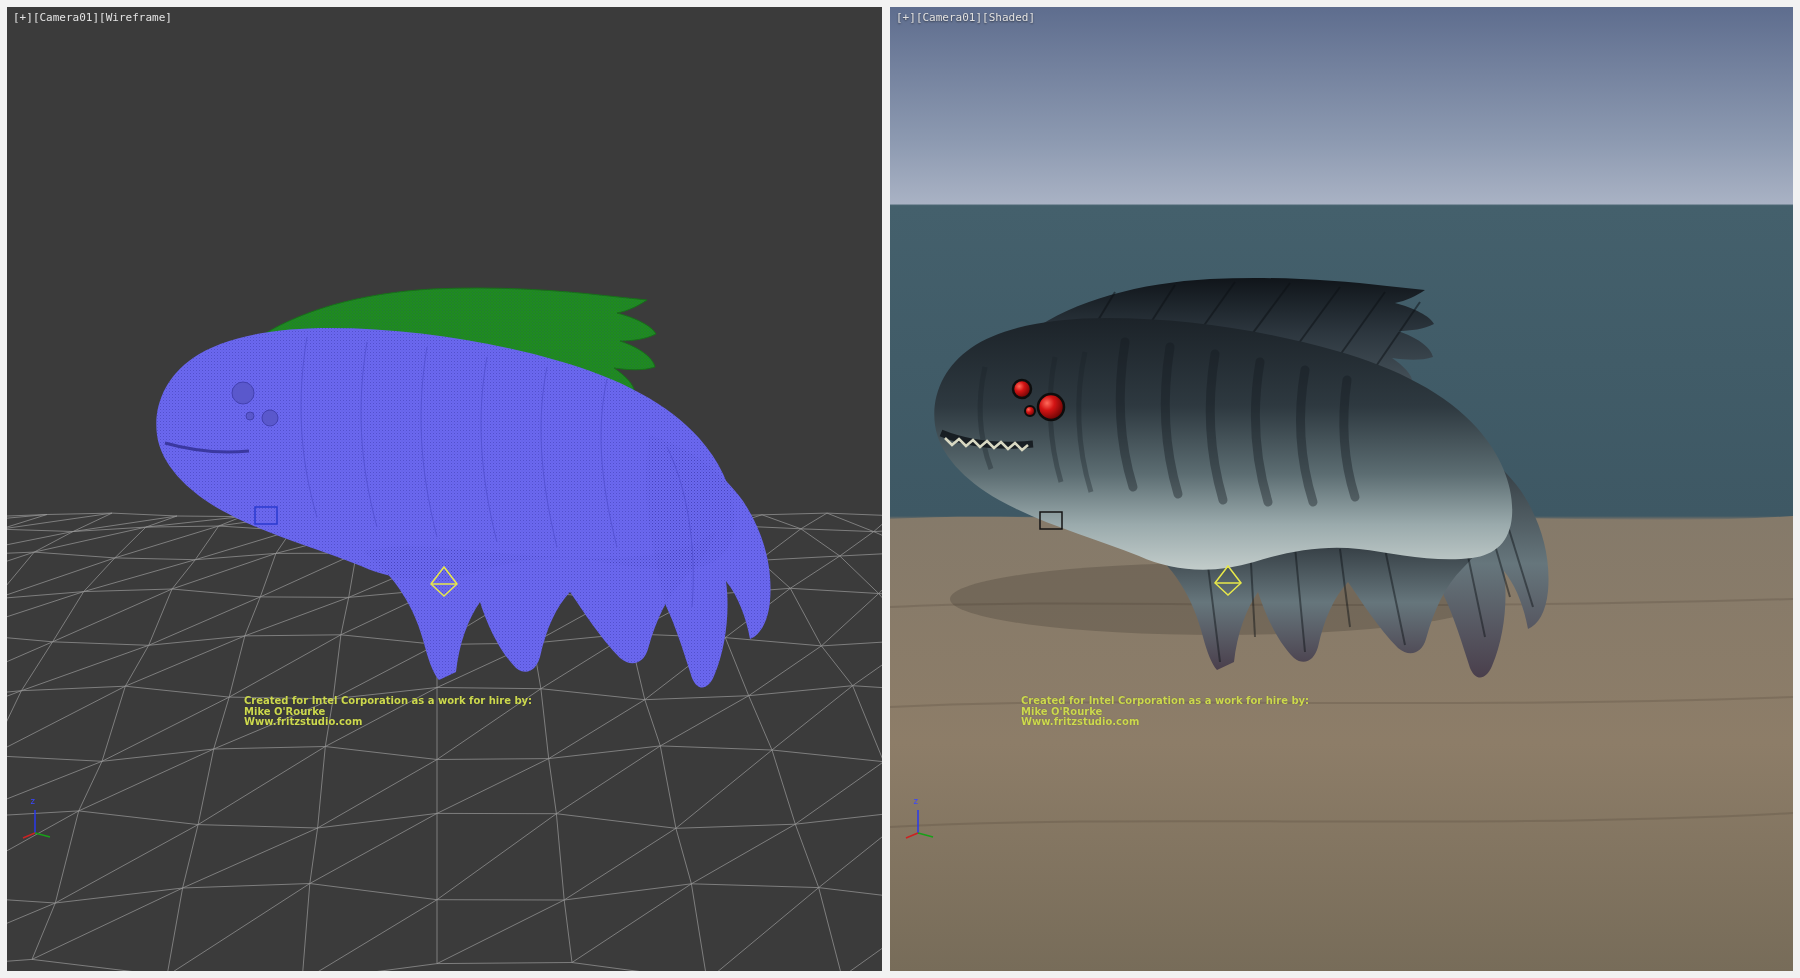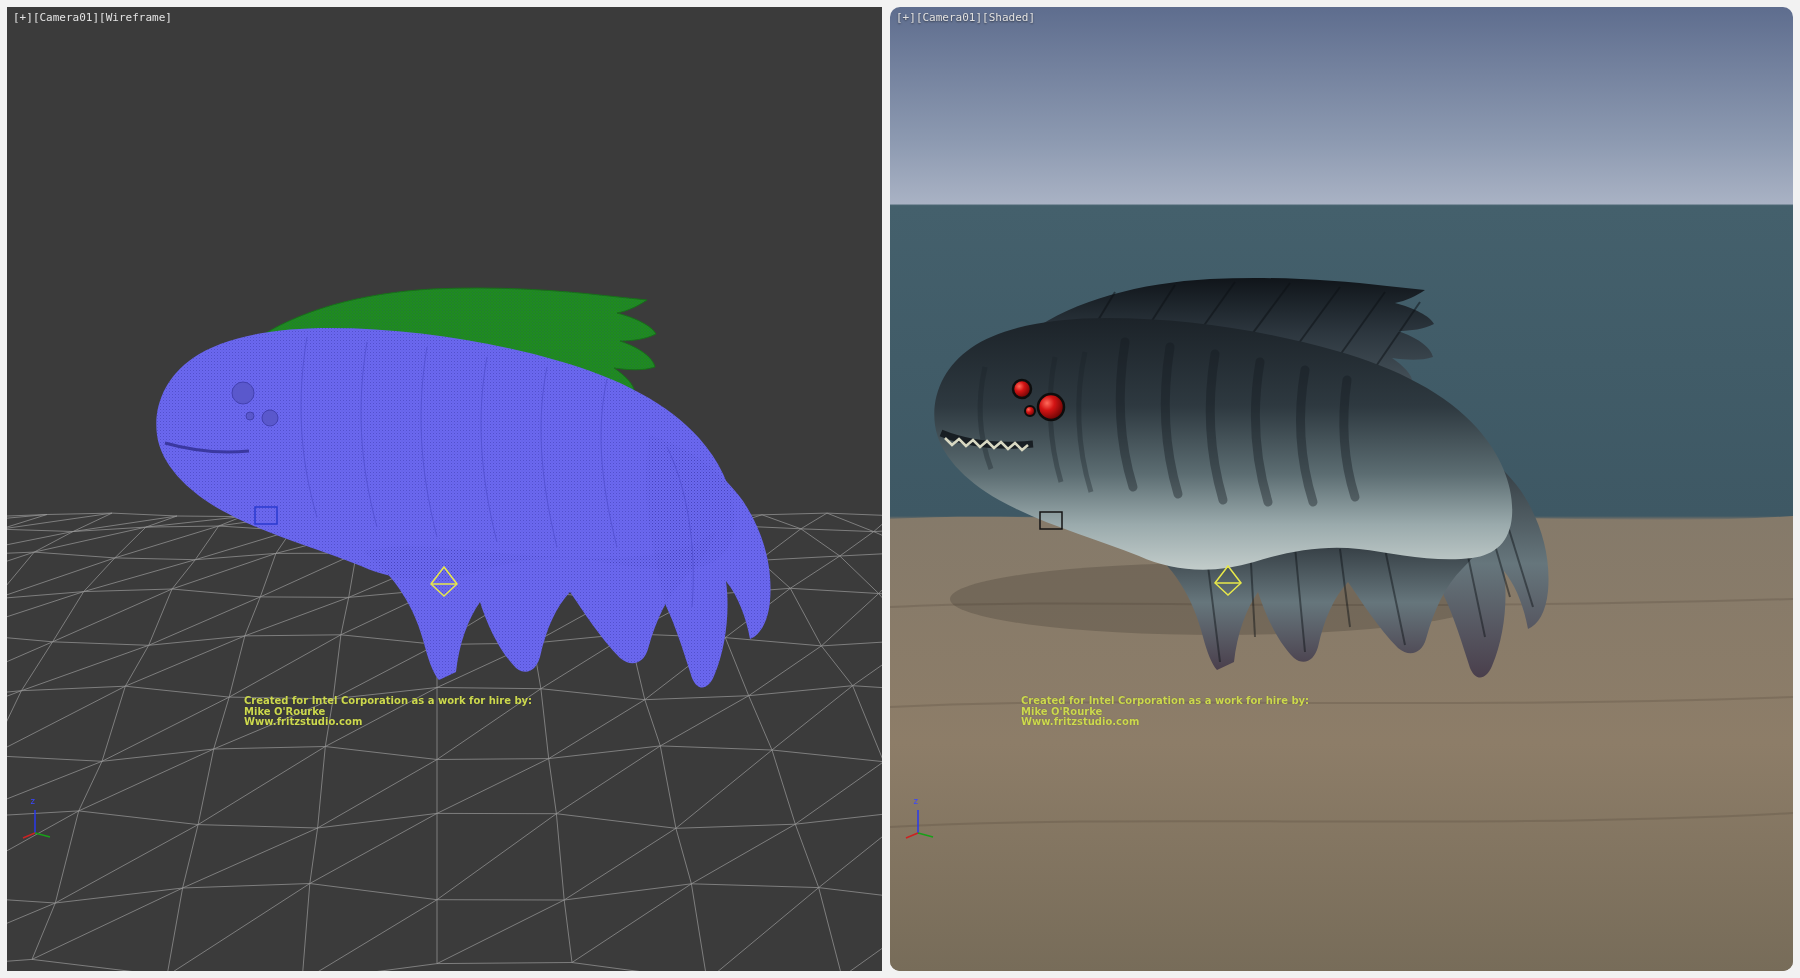--- a/index.html
+++ b/index.html
@@ -14,21 +14,20 @@
   .viewport.wire {
     left:7px; width:875px;
     background: var(--wireframe-bg,#3b3b3b);
   }
   .viewport.shaded {
     left:890px; width:903px;
     background: linear-gradient(to bottom,
       #5e6d8e 0%, #8d9ab1 14%, #a9b2c4 20.4%,
       #44606c 20.6%, #3e5864 52.8%,
       #82776a 53.2%, #8d7d68 76%, #7a6f5c 100%);
-    border-radius: 10px;
   }
 
   .vp-label {
     position:absolute; top:4px; left:6px; z-index:6;
     font-family:"DejaVu Sans Mono", monospace;
     font-size:11px; color: var(--label-text,#e2e2e2);
     user-select:none; white-space:pre;
   }
   .viewport.shaded .vp-label { text-shadow:0 1px 2px rgba(0,0,0,.55); }
   .vp-label span { cursor:pointer; }

